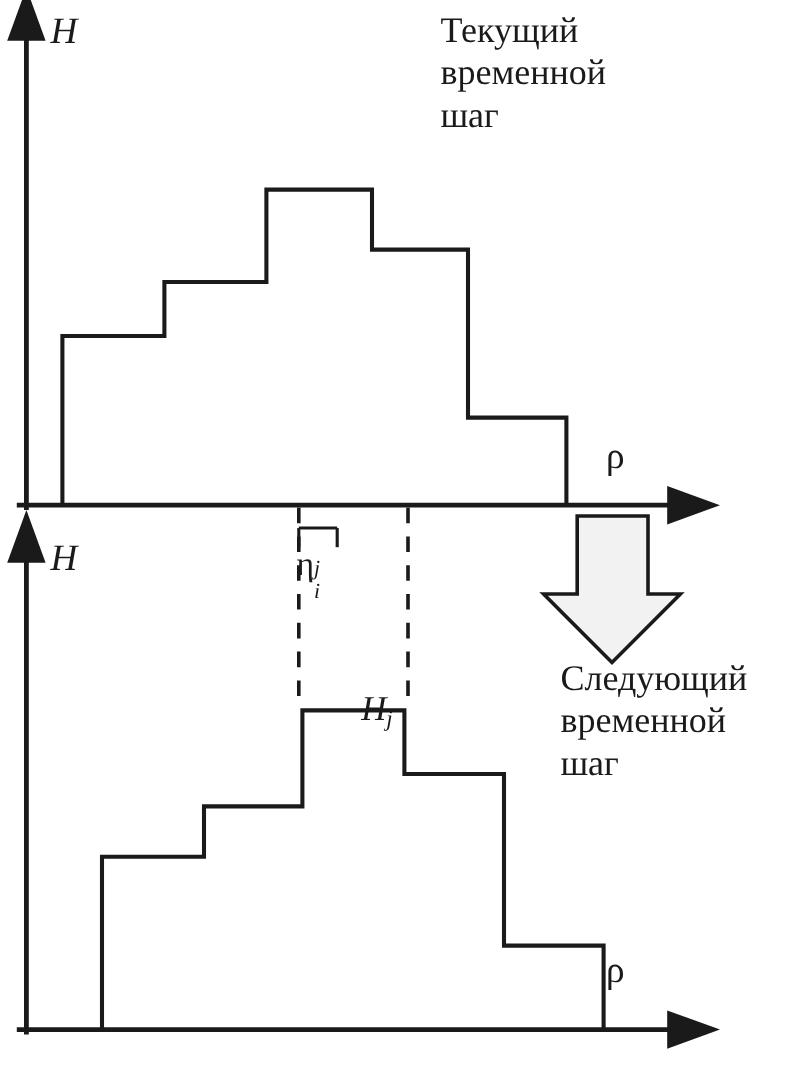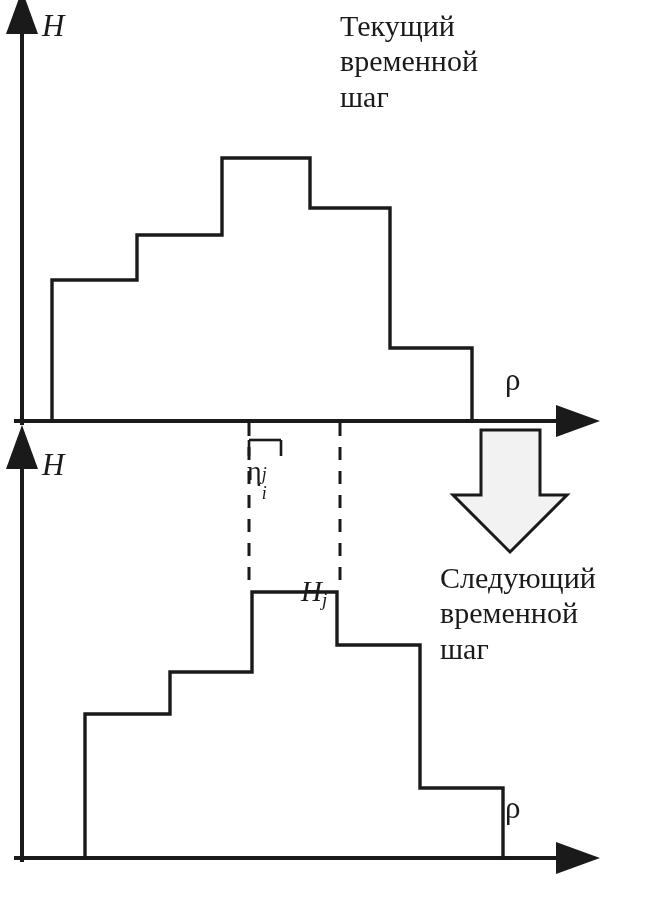--- a/index.html
+++ b/index.html
@@ -38,20 +38,21 @@
     font-style: italic;
     font-size: 31px;
   }
   .rho-label {
     font-size: 31px;
     font-style: normal;
   }
   .caption {
     font-size: 30px;
     font-style: normal;
+    margin-left: 27px;
   }
   .mathvar {
     font-style: italic;
     font-size: 29px;
   }
   sub.it {
     font-style: italic;
     font-size: 0.66em;
     vertical-align: -0.28em;
   }
@@ -149,21 +150,21 @@
   <div class="lbl axis-label" style="left:42px; top:8px;">H</div>
 
 
 
   <div class="lbl rho-label" style="left:505px; top:362px;">ρ</div>
 
   <div class="eta-wrap" style="left:247px; top:455px;">
     <span class="eta-glyph">η</span><span class="eta-sub"><span class="sup">j</span><span class="sub">i</span></span>
   </div>
 
-  <div class="lbl caption" style="left:440px; top:560px;font-family:Liberation Serif, serif;">Следующий
+  <div class="lbl caption" style="left:440px; top:548px;font-family:Liberation Serif, serif;">Следующий
 временной
 шаг</div>
 
   <div class="lbl axis-label" style="left:42px; top:447px;">H</div>
 
   <div class="lbl mathvar" style="left:272px; top:540px;">
     <span>H</span><sub class="it">j</sub>
   </div>
 
   <div class="lbl rho-label" style="left:505px; top:790px;">ρ</div>

